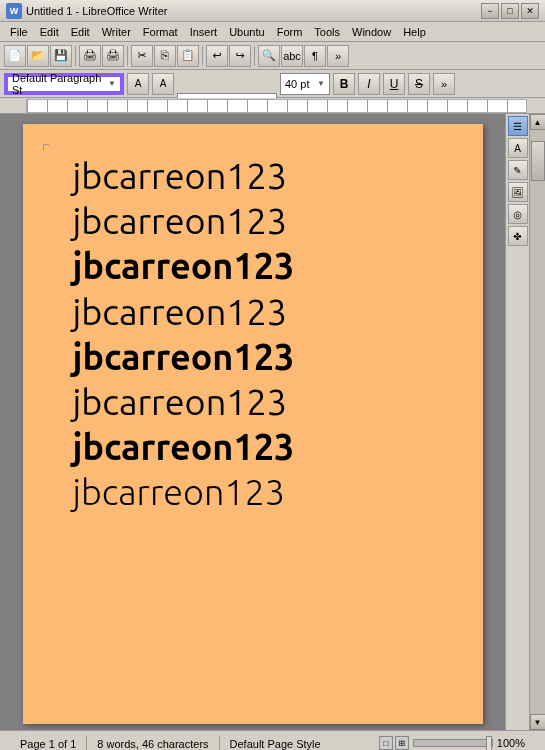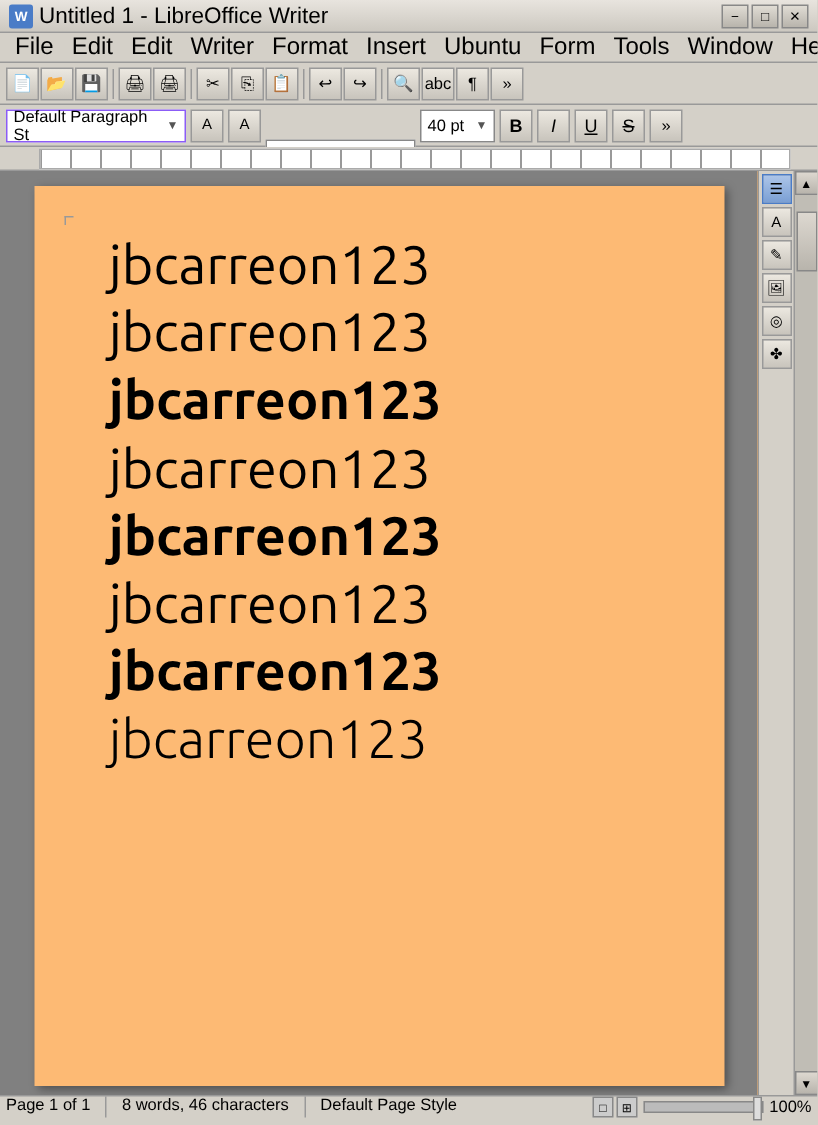--- a/index.html
+++ b/index.html
@@ -32,21 +32,21 @@
       border-radius: 2px;
       display: flex;
       align-items: center;
       justify-content: center;
       color: white;
       font-size: 9px;
       font-weight: bold;
     }
     #title-text {
       flex: 1;
-      font-size: 15px;
+      font-size: 11px;
       color: #000;
     }
     #window-controls {
       display: flex;
       gap: 2px;
     }
     .win-btn {
       width: 18px;
       height: 16px;
       background: linear-gradient(to bottom, #e0dcd4, #b8b4ac);
@@ -62,21 +62,21 @@
     #menu-bar {
       height: 20px;
       background: #d4d0c8;
       display: flex;
       align-items: center;
       padding: 0 4px;
       border-bottom: 1px solid #999;
     }
     .menu-item {
       padding: 2px 6px;
-      font-size: 16px;
+      font-size: 11px;
       color: #000;
       cursor: pointer;
       white-space: nowrap;
     }
 
     
     #toolbar1 {
       height: 28px;
       background: #d4d0c8;
       display: flex;
@@ -114,21 +114,21 @@
       display: flex;
       align-items: center;
       padding: 2px 4px;
       border-bottom: 1px solid #999;
       gap: 3px;
     }
     #style-dropdown {
       width: 120px;
       height: 22px;
       background: white;
-      border: 1px solid #8b5cf6;
+      border: 4px solid #8b5cf6;
       font-size: 11px;
       padding: 1px 4px;
       display: flex;
       align-items: center;
       justify-content: space-between;
       cursor: pointer;
     }
     #font-dropdown {
       width: 100px;
       height: 22px;
@@ -297,22 +297,22 @@
       top: 10px;
       left: 1px;
     }
 
     
     #status-bar {
       height: 20px;
       background: #d4d0c8;
       border-top: 1px solid #999;
       display: flex;
-      align-items: flex-start;
-      padding: 0 4px;
+      align-items: flex-end;
+      padding: 0 20px;
       gap: 10px;
       font-size: 11px;
     }
     .status-item {
       color: #000;
       white-space: nowrap;
     }
     .status-separator {
       width: 1px;
       height: 14px;

